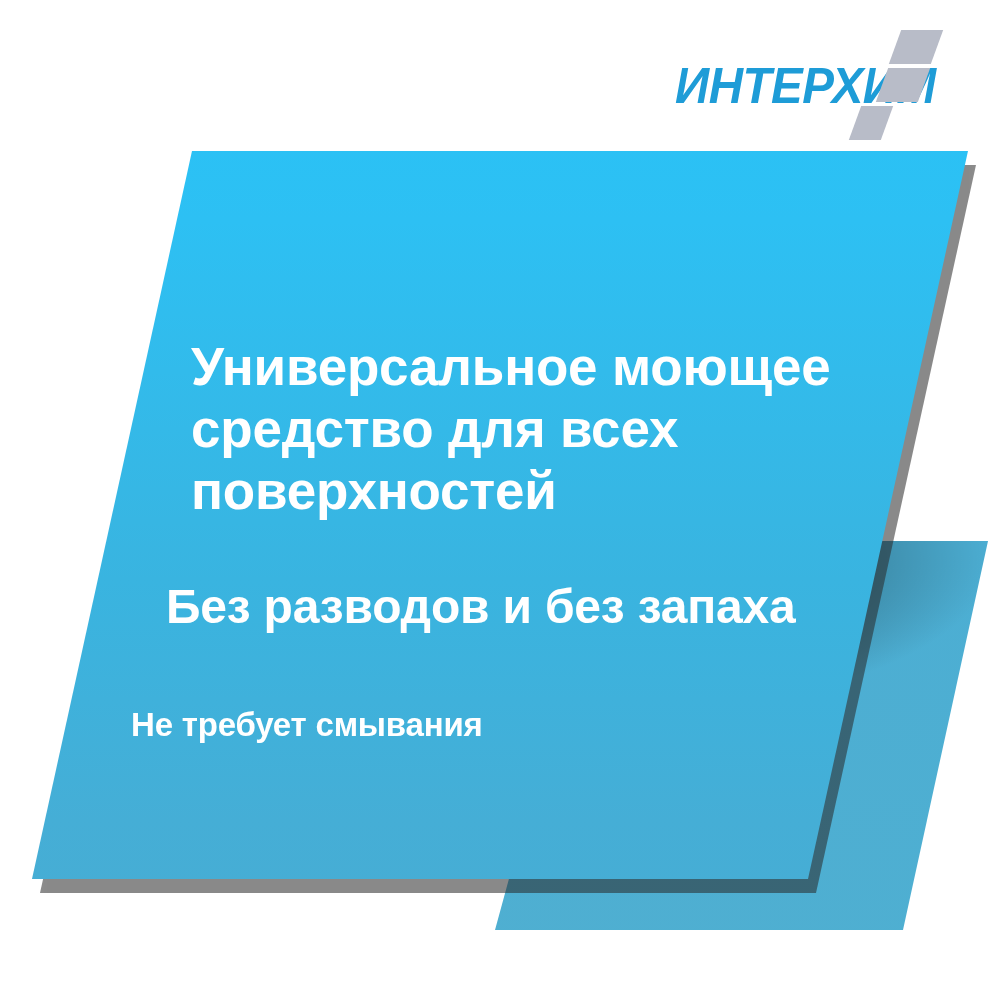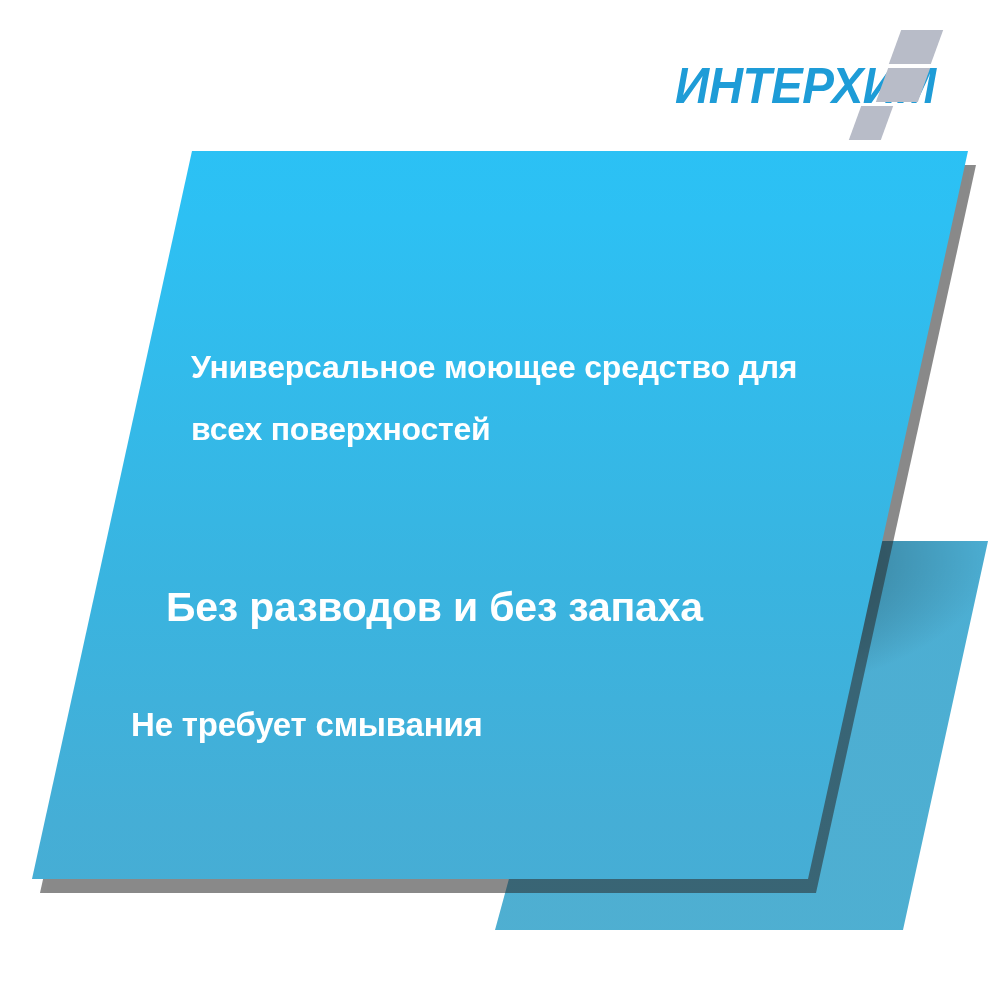--- a/index.html
+++ b/index.html
@@ -100,29 +100,29 @@
     position: absolute;
     color: #ffffff;
     font-family: "Liberation Sans", sans-serif;
     font-weight: bold;
     white-space: pre-line;
   }
   #headline-primary {
     left: 191px;
     top: 336px;
     width: 640px;
-    font-size: 32px;
+    font-size: 53px;
     line-height: 62px;
     letter-spacing: -0.2px;
   }
   #headline-secondary {
     left: 166px;
     top: 580px;
     width: 700px;
-    font-size: 41px;
+    font-size: 48px;
     line-height: 54px;
     letter-spacing: -0.2px;
   }
   #headline-tertiary {
     left: 131px;
     top: 698px;
     width: 700px;
     font-size: 33px;
     line-height: 54px;
     letter-spacing: -0.2px;

